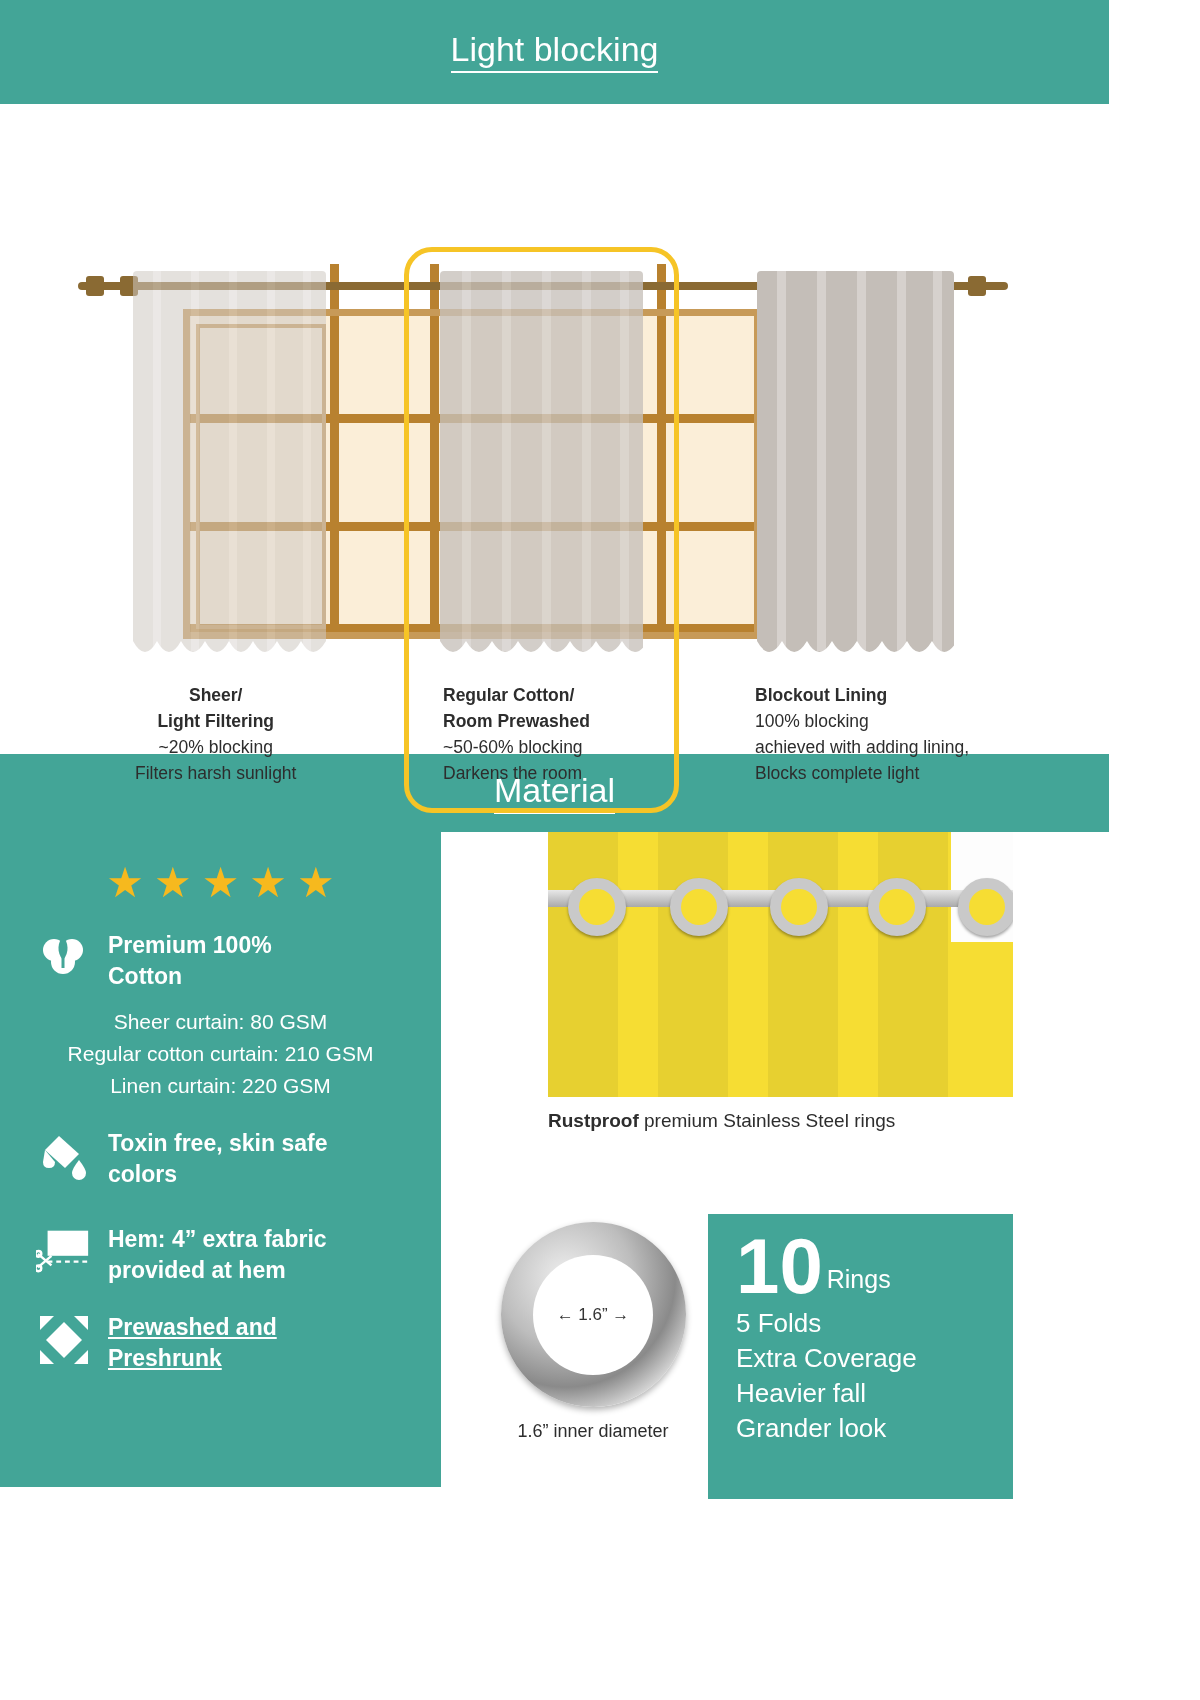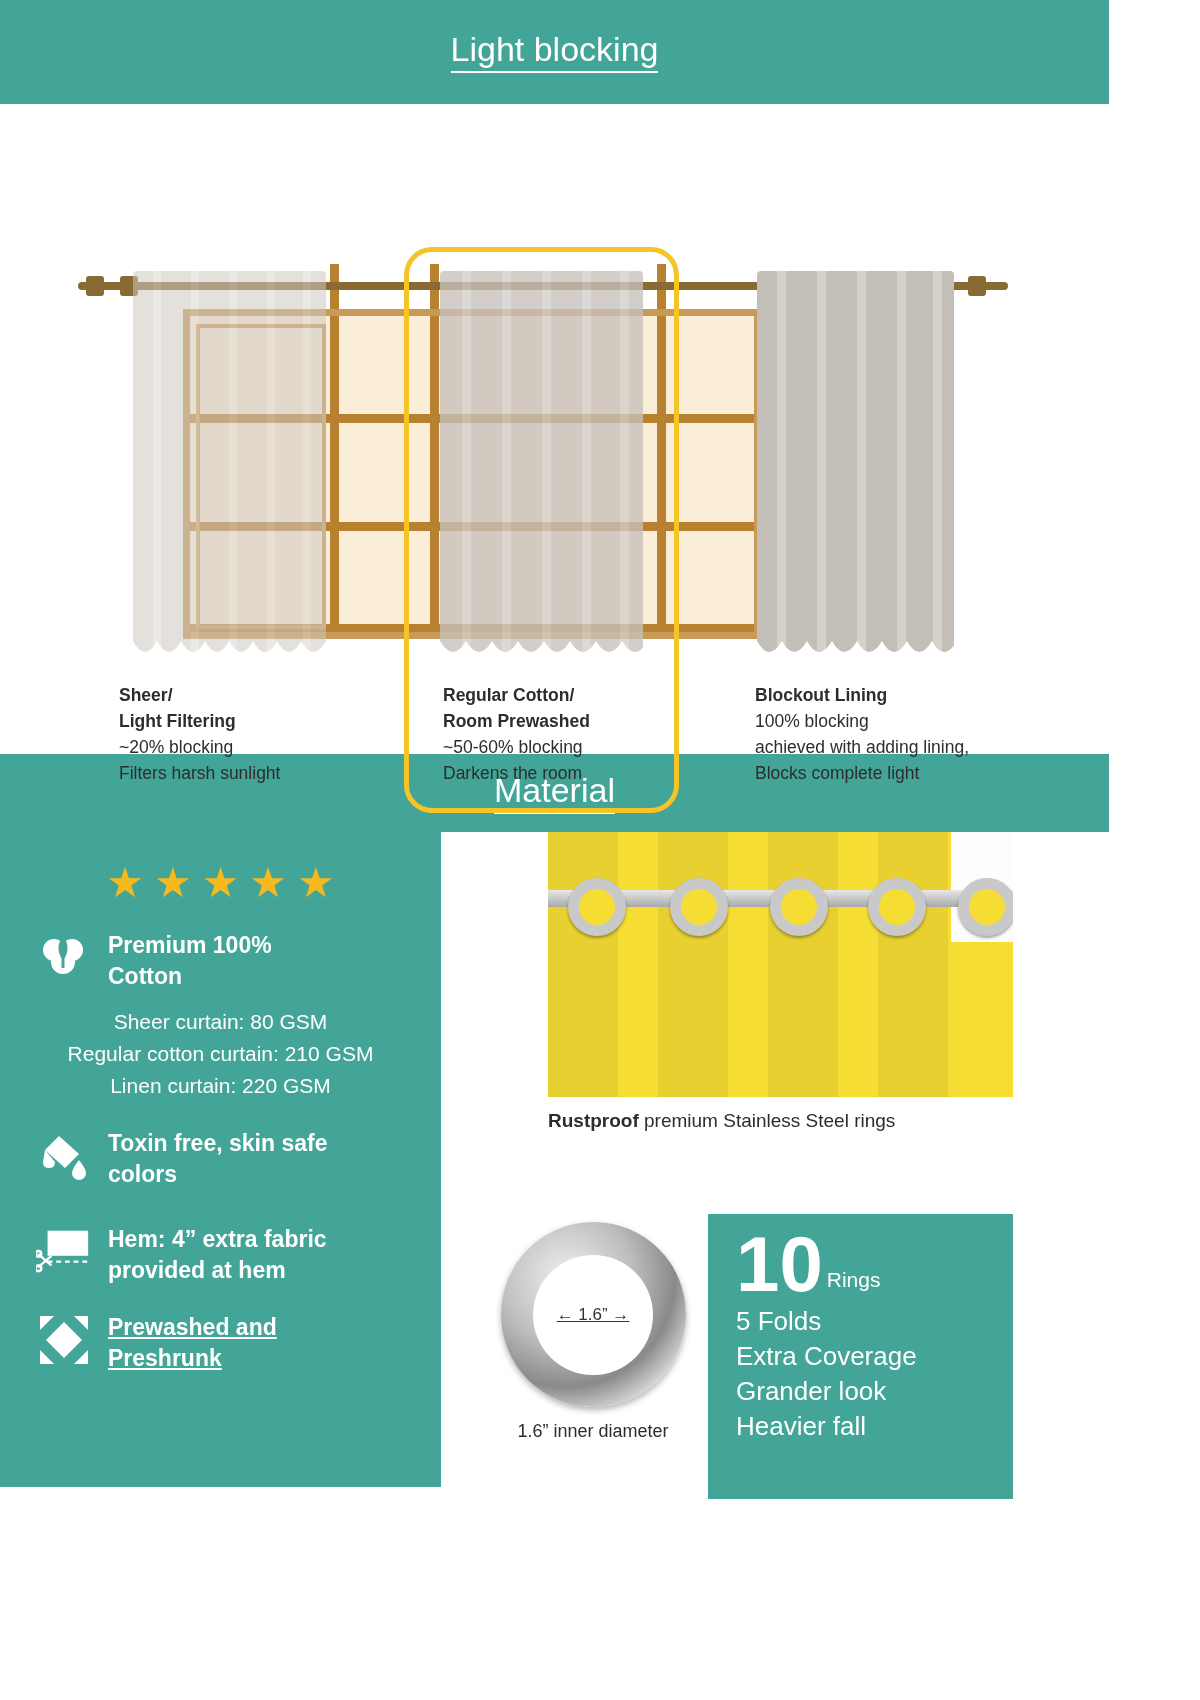--- a/index.html
+++ b/index.html
@@ -59,21 +59,21 @@
   }
   .curtain.sheer{left:133px;width:193px;background:#cfc9c3;opacity:.55;}
   .curtain.regular{left:440px;width:203px;background:#c7c1bb;opacity:.78;}
   .curtain.blockout{left:757px;width:197px;background:#c4beb8;opacity:1;}
   .highlight-box{
     position:absolute;left:404px;top:143px;width:275px;height:566px;
     border:5px solid #f6c426;border-radius:28px;box-sizing:border-box;
   }
   .caption{position:absolute;font-size:17.5px;line-height:26px;color:#2d2d2d;}
   .caption .hd{font-weight:bold;}
-  #cap-sheer{left:119px;top:578px;}
+  #cap-sheer{left:135px;top:578px;text-align:center;}
   #cap-regular{left:443px;top:578px;}
   #cap-blockout{left:755px;top:578px;width:300px;}
 
   
   .material-body{position:relative;width:100%;height:auto;}
   .teal-panel{
     position:absolute;left:0;top:0;width:441px;height:655px;background:#43a597;color:#fff;
   }
   .stars{display:flex;justify-content:center;gap:10px;padding-top:30px;}
   .star{color:#f6b91e;font-size:42px;line-height:42px;}
@@ -104,30 +104,30 @@
   .grommet-wrap{position:absolute;left:488px;top:390px;width:210px;text-align:center;}
   .grommet{
     width:185px;height:185px;border-radius:50%;margin:0 auto;
     background:radial-gradient(circle at 35% 30%, #efefef 0%, #bdbdbd 38%, #8a8a8a 62%, #e6e6e6 82%, #9a9a9a 100%);
     display:flex;align-items:center;justify-content:center;
     box-shadow:0 3px 6px rgba(0,0,0,.3);
   }
   .grommet-hole{
     width:120px;height:120px;border-radius:50%;background:#ffffff;
     display:flex;align-items:center;justify-content:center;
-    font-size:17px;color:#333;text-decoration:underline;
+    font-size:17px;color:#333;
   }
   .grommet-cap{margin-top:14px;font-size:18px;color:#2d2d2d;}
   .rings-panel{
     position:absolute;left:708px;top:382px;width:305px;height:285px;background:#43a597;color:#fff;
     padding:14px 0 0 28px;box-sizing:border-box;
   }
   .rings-row{display:flex;align-items:flex-end;}
   .rings-num{font-size:78px;line-height:72px;font-weight:bold;}
-  .rings-word{font-size:21px;padding-bottom:8px;padding-left:4px;margin-top:37px;}
+  .rings-word{font-size:25px;padding-bottom:8px;padding-left:4px;margin-top:37px;}
   .rings-list{font-size:26px;line-height:35px;margin-top:4px;}
   svg{display:block;}
 </style>
 </head>
 <body>
 
 <div class="sheet">
 
   <div class="band" id="band-light">
     <div class="band-title">Light blocking</div>
@@ -330,19 +330,19 @@
     </div>
 
     <div class="rings-panel">
       <div class="rings-row">
         <div class="rings-num">10</div>
         <div class="rings-word">Rings</div>
       </div>
       <div class="rings-list">
         <div>5 Folds</div>
         <div>Extra Coverage</div>
+        <div>Heavier fall</div>
         <div>Grander look</div>
-        <div>Heavier fall</div>
       </div>
     </div>
 
   </div>
 </div>
 
 </body></html>

